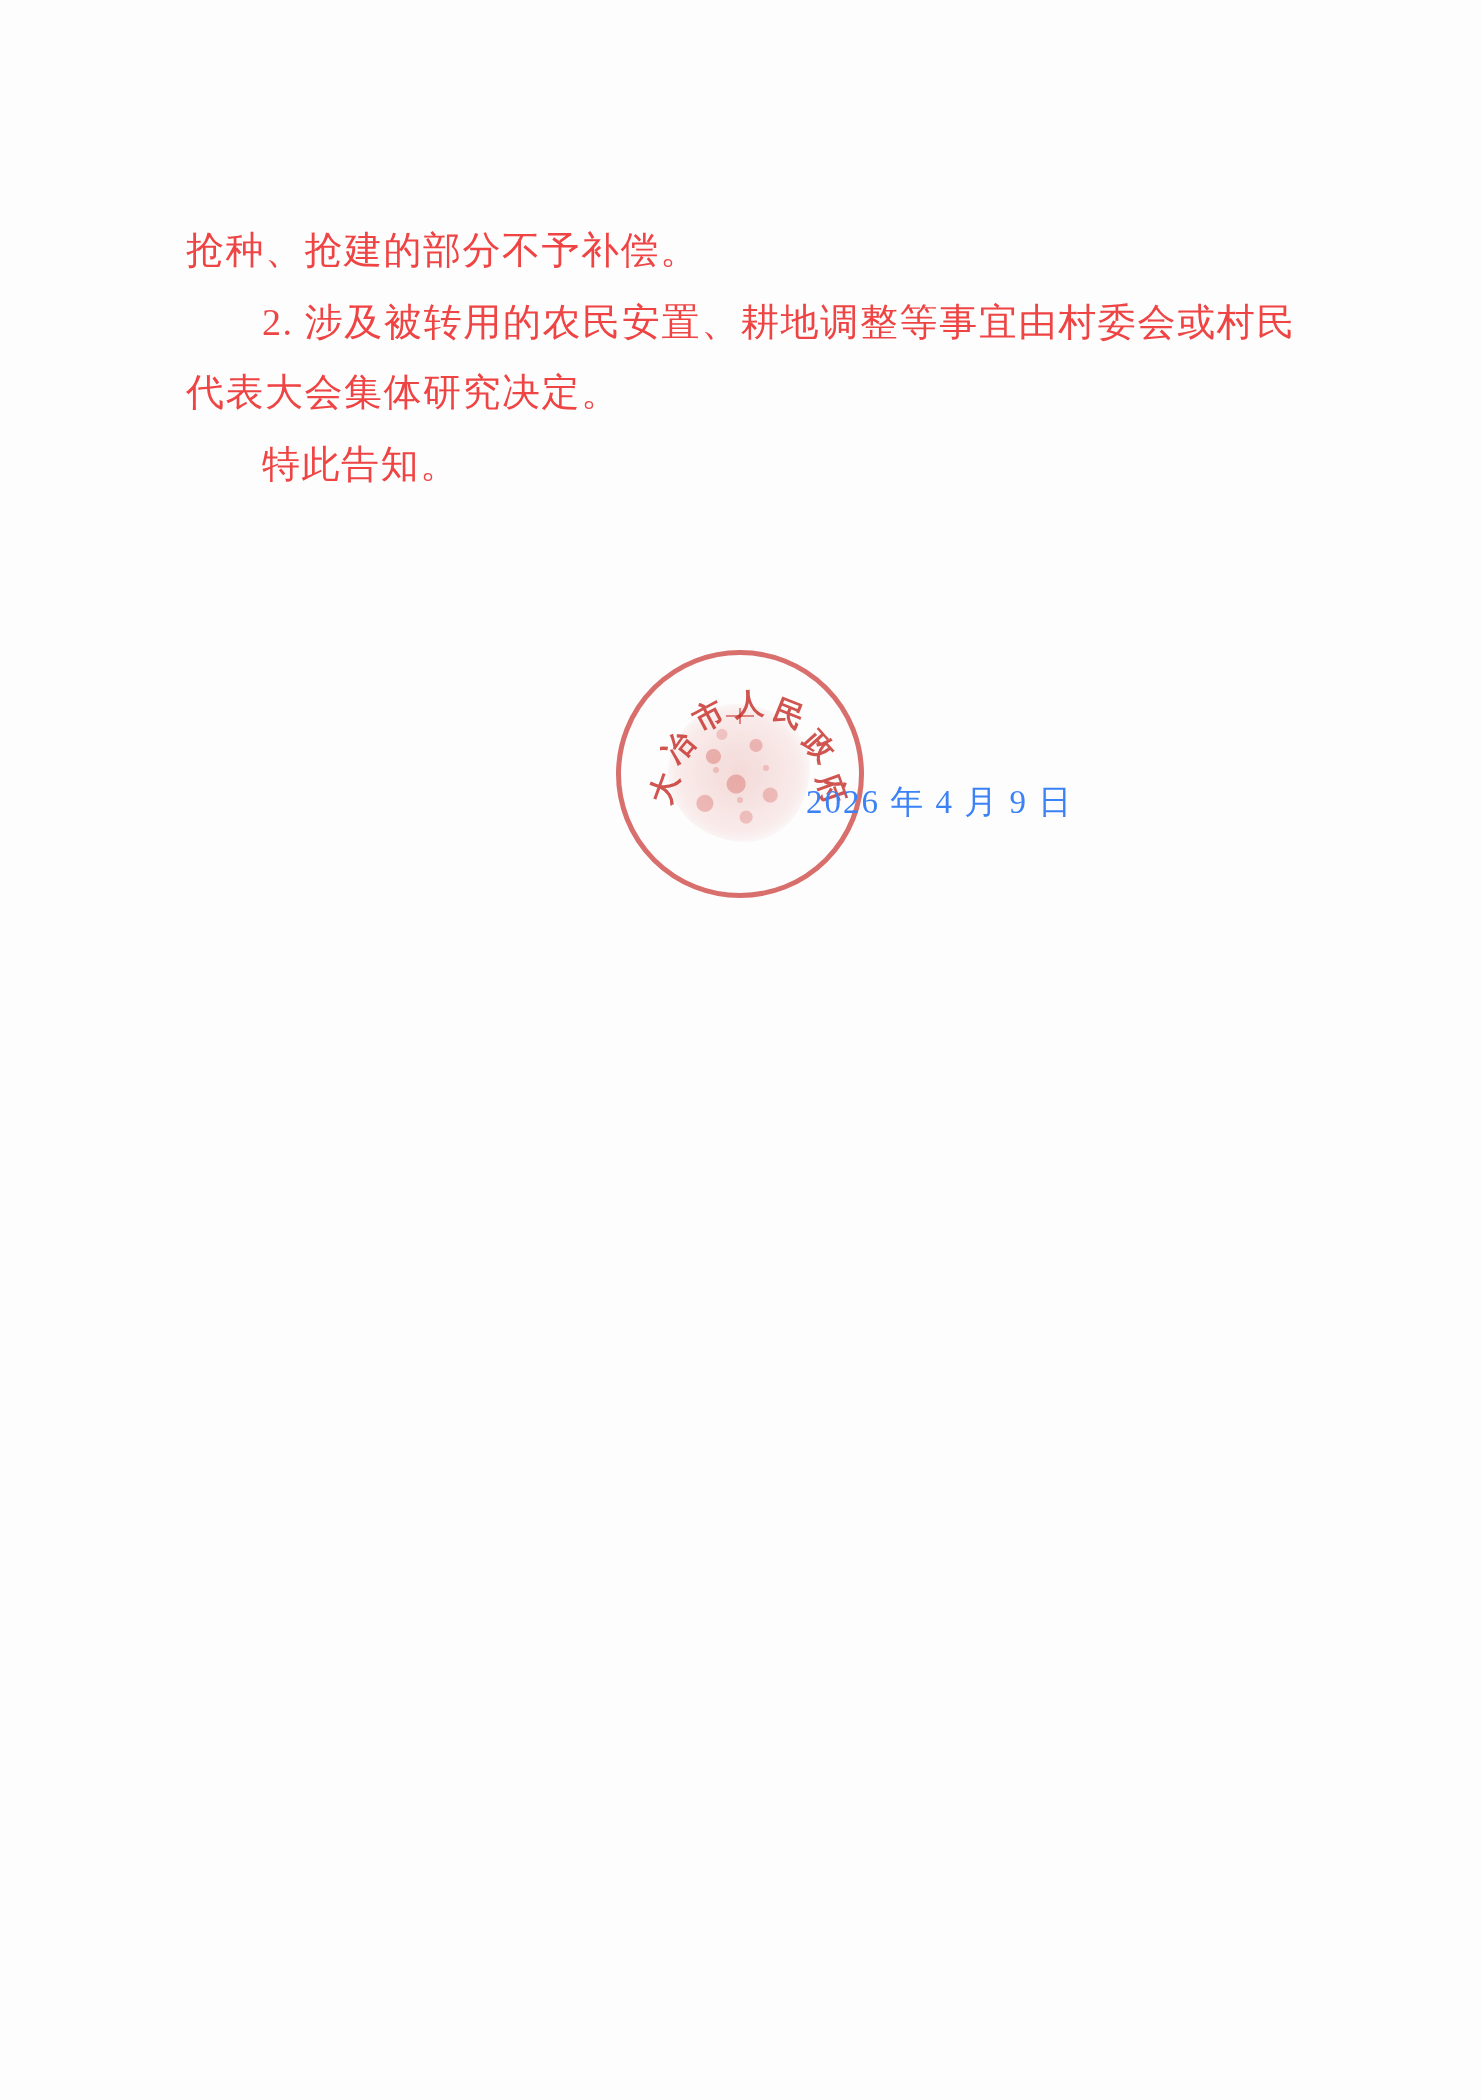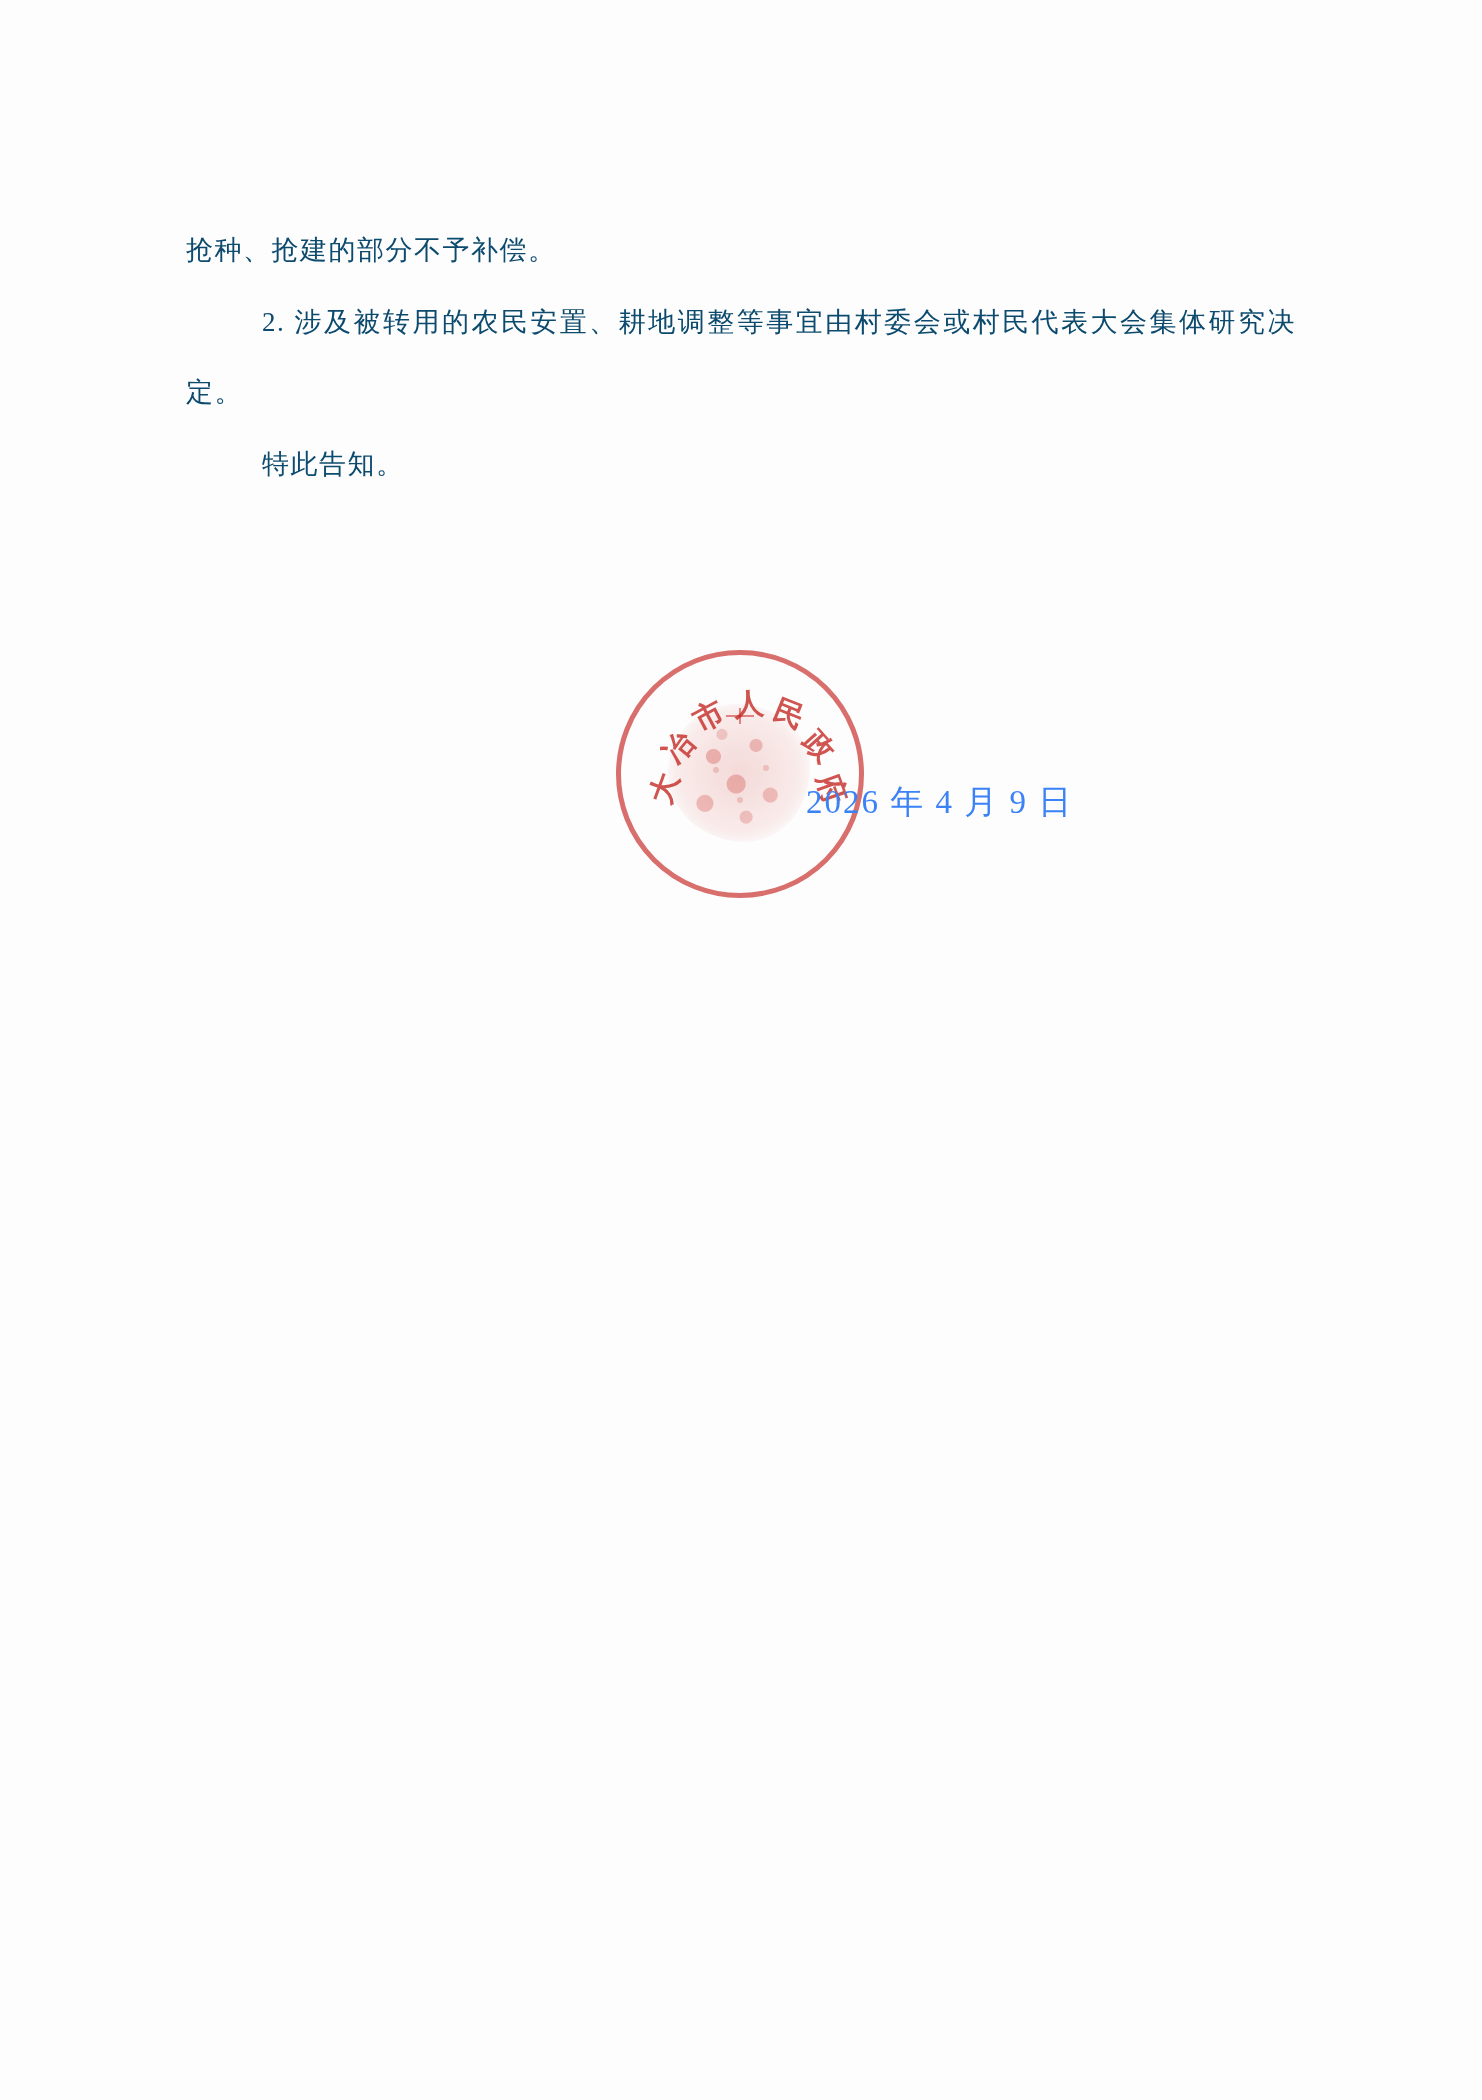--- a/index.html
+++ b/index.html
@@ -25,24 +25,24 @@
   }
 
   .doc-body {
     position: absolute;
     left: 186px;
     top: 215px;
     width: 1110px;
   }
 
   .para {
-    font-size: 27px;
+    font-size: 38px;
     line-height: 70px;
     letter-spacing: 1.5px;
-    color: #0c4a6e;
+    color: #ef4444;
     margin: 0 0 2px 0;
     text-align: justify;
     text-justify: inter-ideograph;
     font-family: "Liberation Serif", "DejaVu Serif", serif;
   }
 
   .para.indent {
     text-indent: 76px;
   }
 

